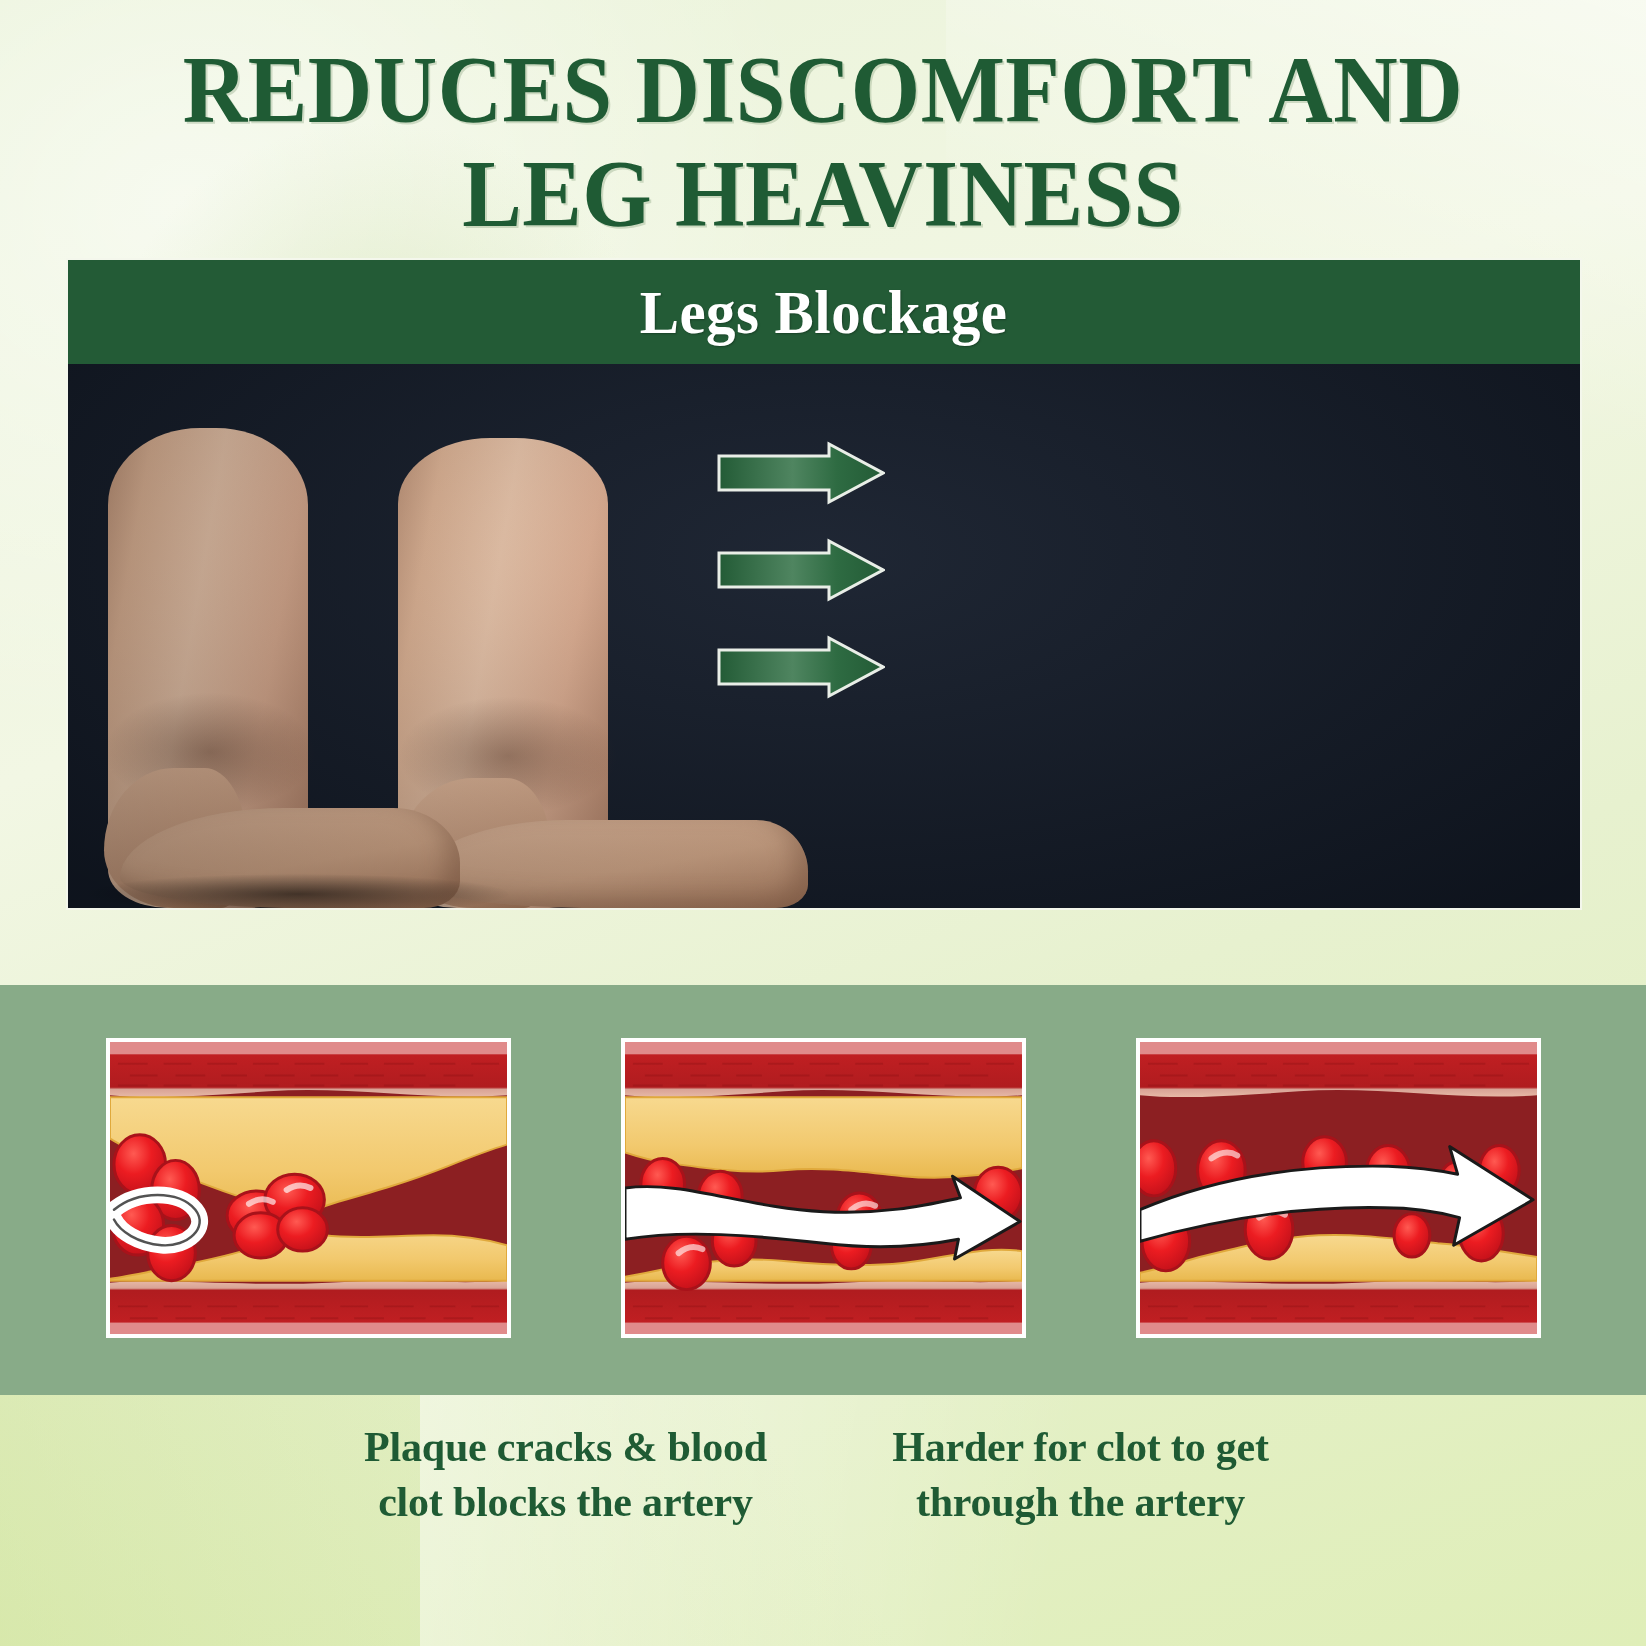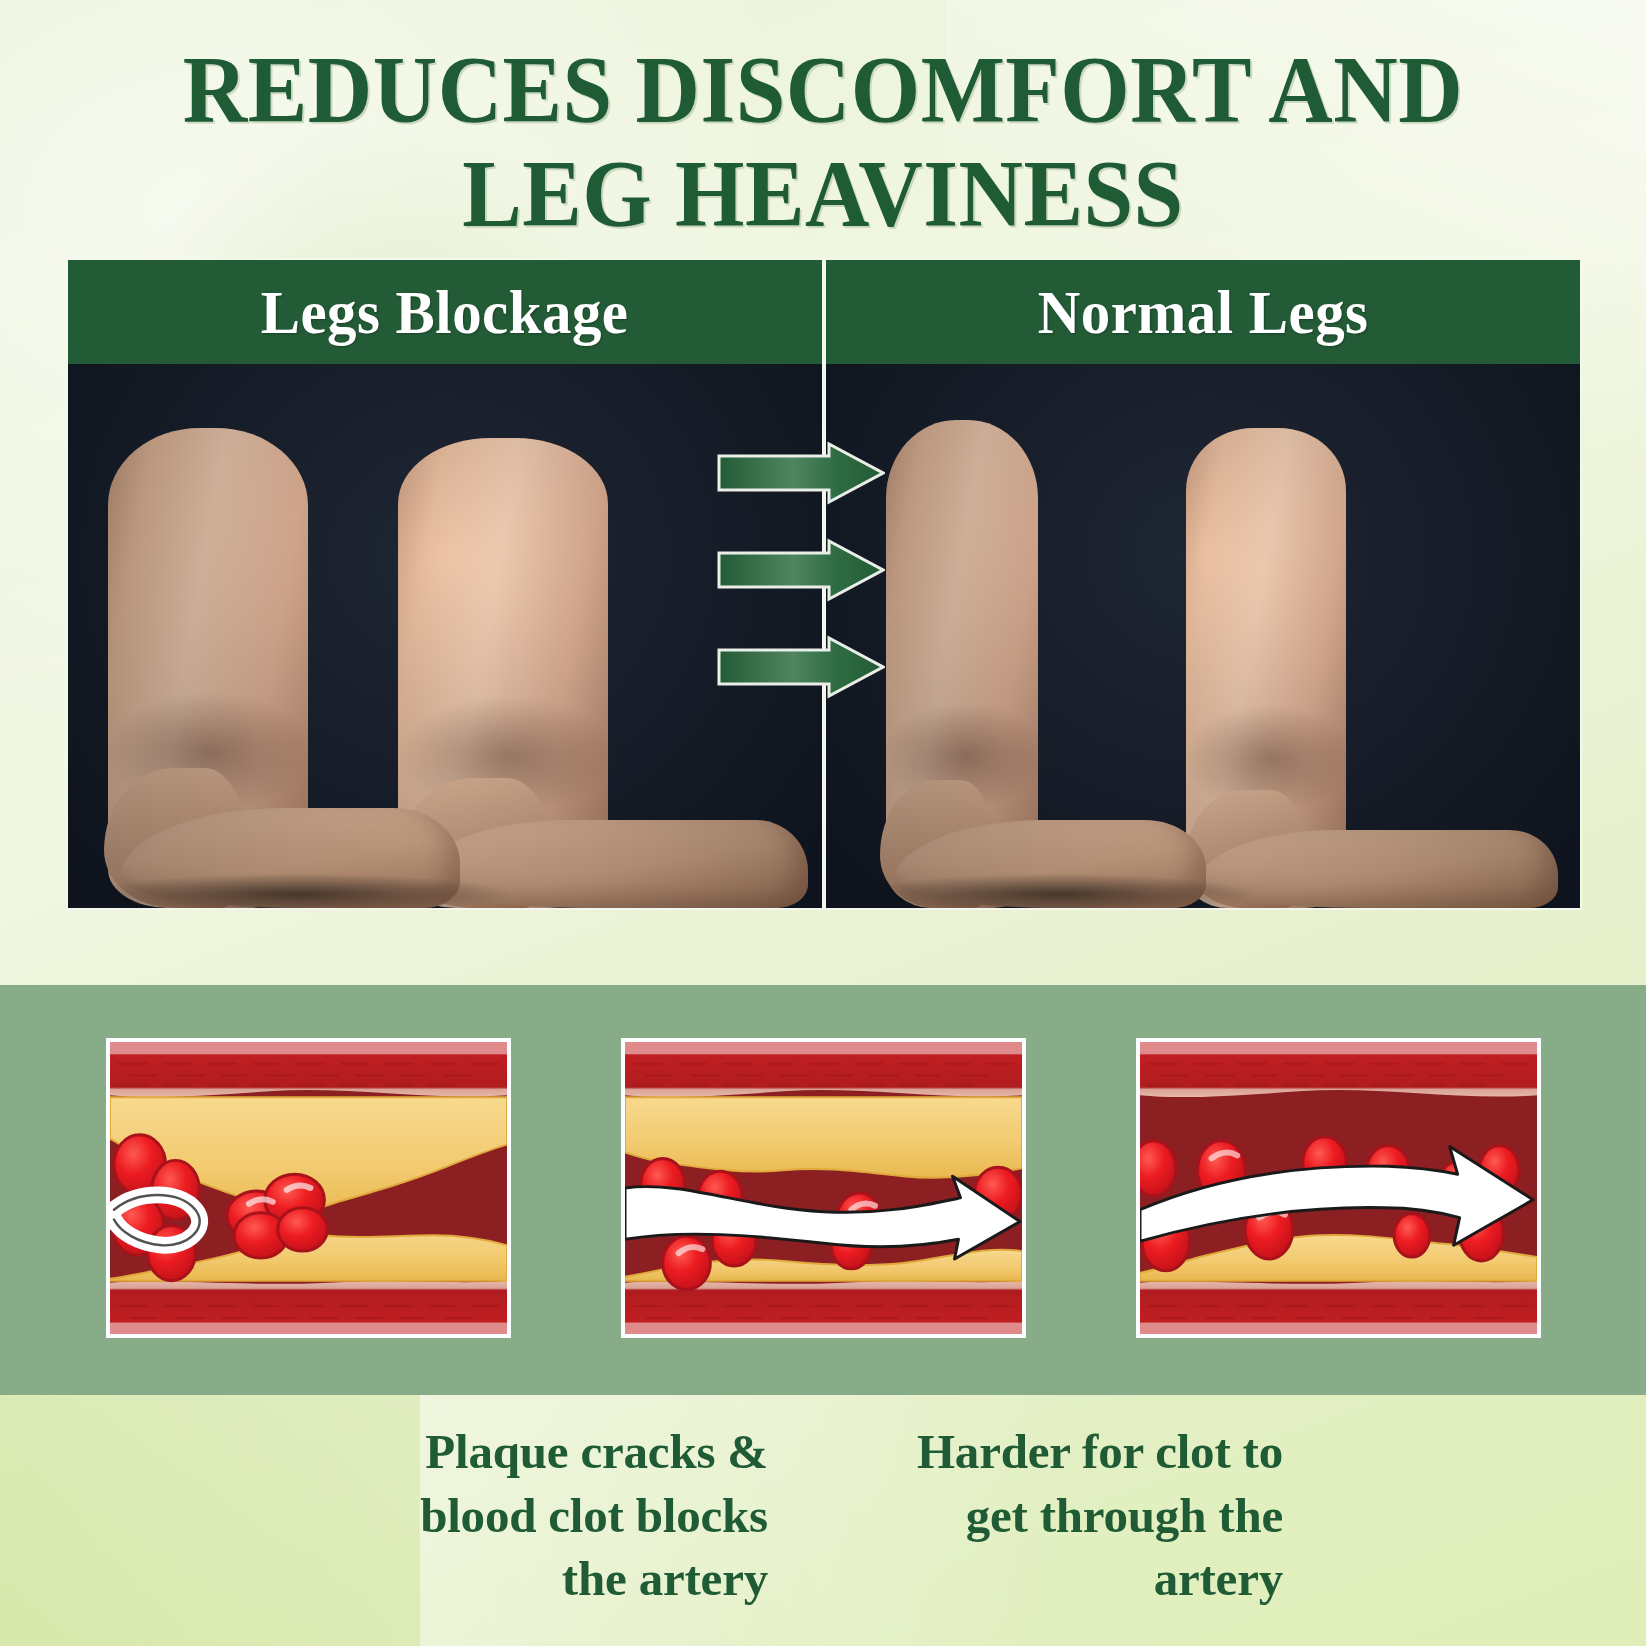--- a/index.html
+++ b/index.html
@@ -68,20 +68,21 @@
   }
 
   
   .compare {
     position: absolute;
     left: 66px;
     top: 258px;
     width: 1516px;
     height: 652px;
     display: flex;
+    flex-direction: column;
   }
   .panel {
     position: relative;
     flex: 1 1 0;
     display: flex;
     flex-direction: column;
     border: 2px solid #f4f7ec;
     box-sizing: border-box;
   }
   .panel-head {
@@ -202,25 +203,25 @@
     left: 0; right: 0;
     top: 1398px;
     height: 248px;
     display: flex;
     justify-content: center;
     gap: 110px;
     z-index: 5;
   }
   .caption {
     width: 405px;
-    text-align: right;
+    text-align: center;
     color: #1f5b34;
     font-family: "Liberation Serif", serif;
     font-weight: bold;
-    font-size: 49px;
+    font-size: 42px;
     line-height: 1.30;
     padding-top: 22px;
     box-sizing: border-box;
     letter-spacing: -.2px;
   }
 </style>
 </head>
 <body>
 
 <div class="poster">
@@ -247,38 +248,20 @@
         <div class="foot" style="left:350px; width:390px; height:88px; border-radius:46% 16% 10% 56% / 84% 70% 32% 36%;"></div>
 
         <div class="leg shin" style="left:40px; width:200px; height:480px;"></div>
         <div class="ankle-shadow" style="left:36px; bottom:96px; width:212px; height:120px;"></div>
         <div class="heel" style="left:36px; width:142px; height:140px;"></div>
         <div class="foot" style="left:52px; width:340px; height:100px;"></div>
         <div class="floor-shadow" style="left:20px; width:420px;"></div>
       </div>
     </div>
 
-    <div class="panel">
-      <div class="panel-head">
-        <span>Normal Legs</span>
-      </div>
-      <div class="photo">
-
-        <div class="leg shin" style="left:360px; width:160px; height:480px; border-radius:42% 42% 26% 26% / 13% 13% 7% 7%;"></div>
-        <div class="ankle-shadow" style="left:356px; bottom:94px; width:176px; height:110px;"></div>
-        <div class="heel" style="left:360px; width:120px; height:118px;"></div>
-        <div class="foot" style="left:372px; width:360px; height:78px; border-radius:46% 16% 10% 56% / 84% 70% 32% 36%;"></div>
-
-        <div class="leg shin" style="left:60px; width:152px; height:488px;"></div>
-        <div class="ankle-shadow" style="left:56px; bottom:98px; width:168px; height:108px;"></div>
-        <div class="heel" style="left:54px; width:114px; height:128px;"></div>
-        <div class="foot" style="left:68px; width:312px; height:88px;"></div>
-        <div class="floor-shadow" style="left:36px; width:390px;"></div>
-      </div>
-    </div>
   </div>
 
   <div class="arrows">
     <div class="arrow" style="top:0;">
       <svg viewBox="0 0 168 66" preserveAspectRatio="none">
         <defs>
           <linearGradient id="ag1" x1="0" y1="0" x2="1" y2="0">
             <stop offset="0%" stop-color="#235b36"></stop>
             <stop offset="45%" stop-color="#4f8560"></stop>
             <stop offset="72%" stop-color="#2e6b42"></stop>

